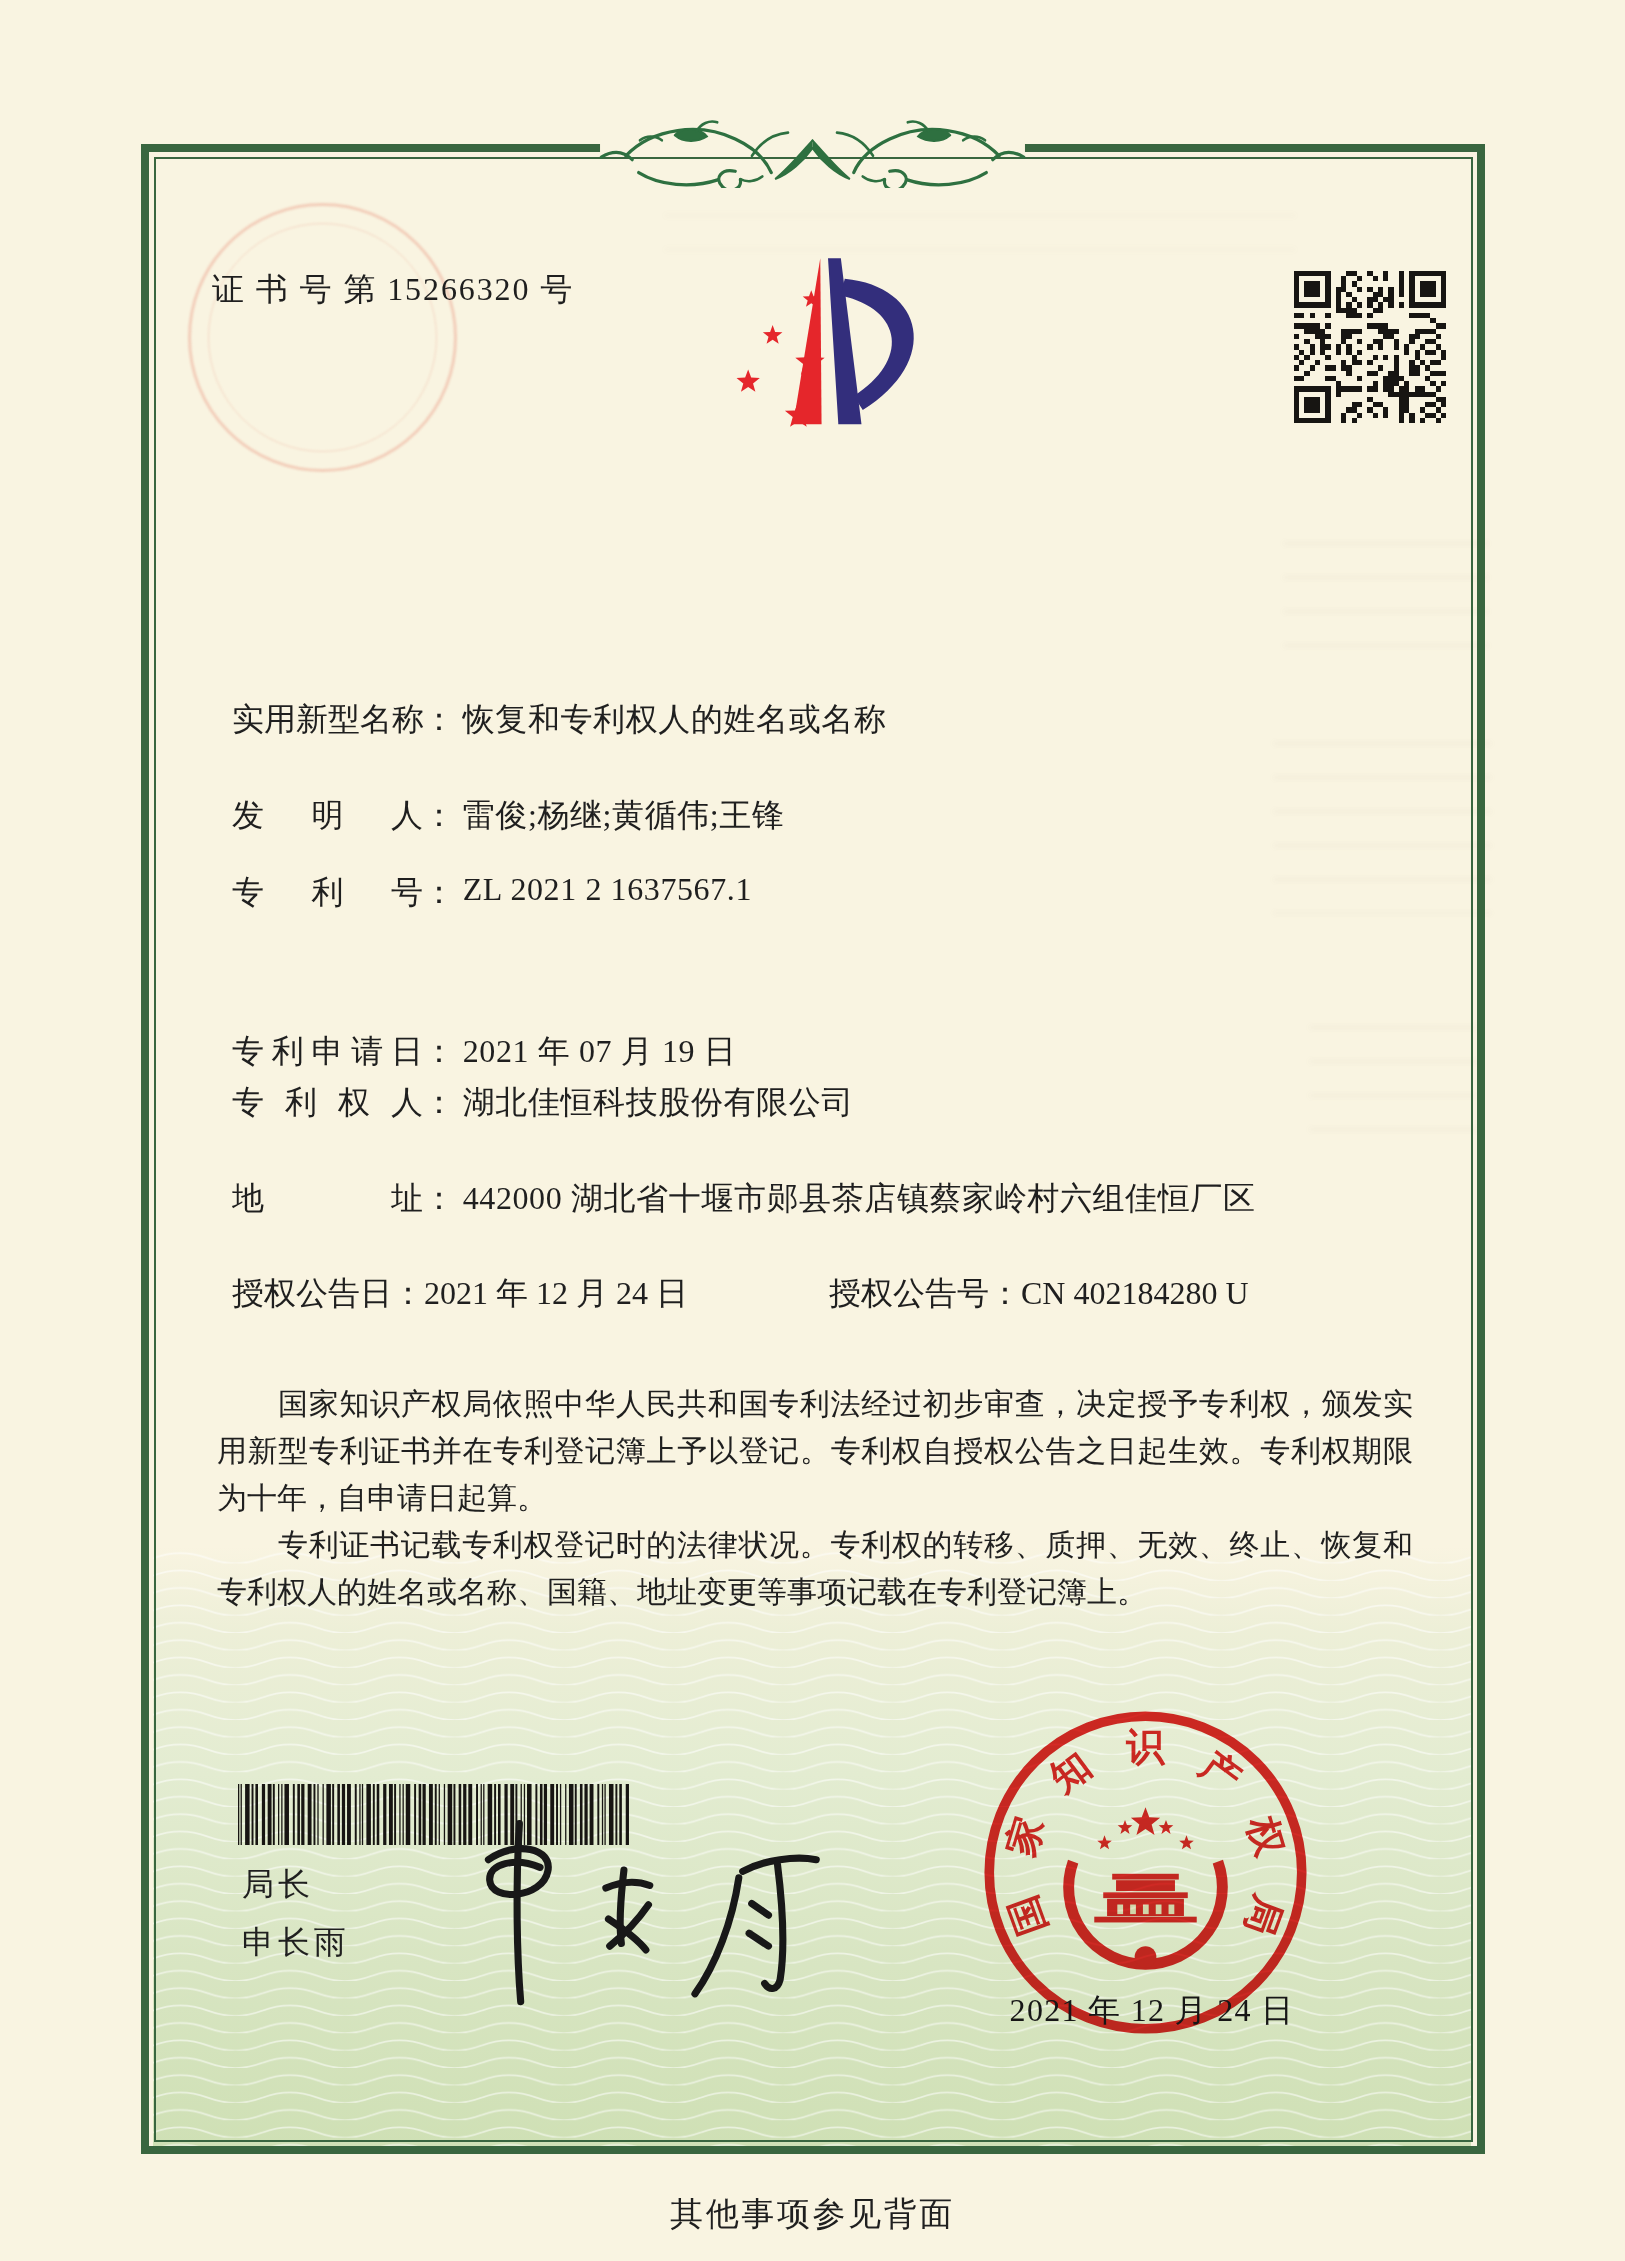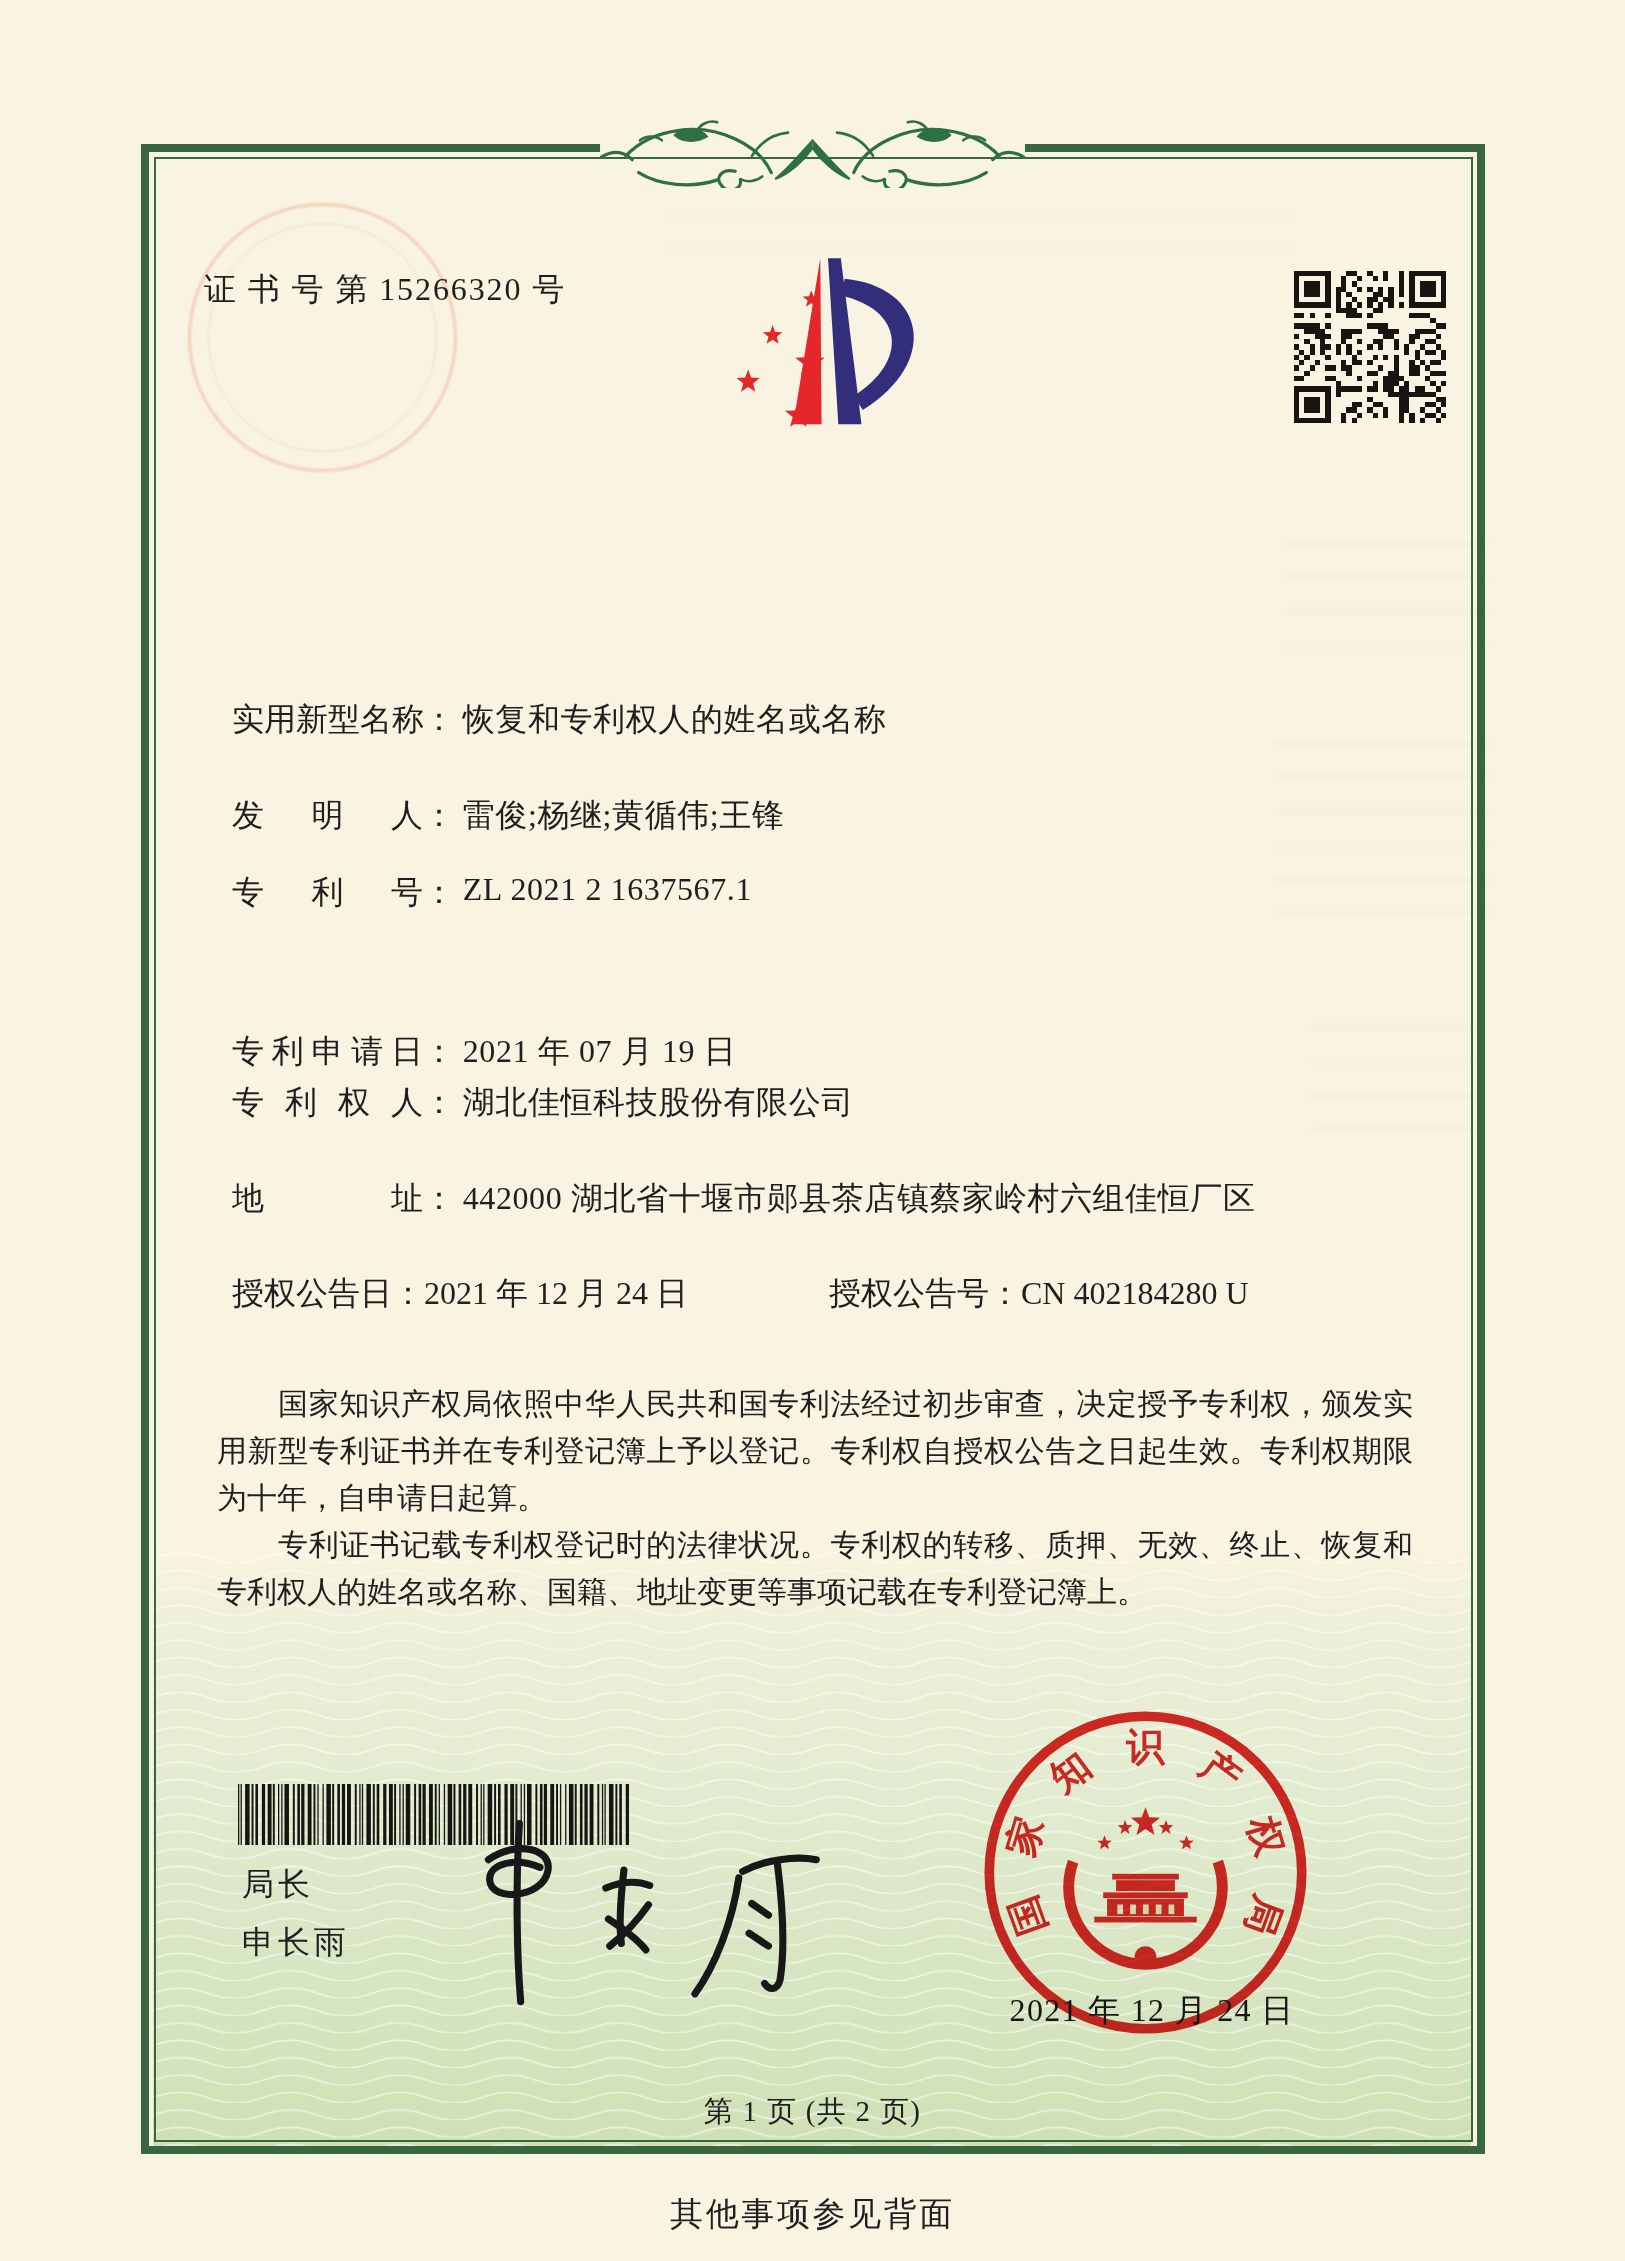--- a/index.html
+++ b/index.html
@@ -20,21 +20,21 @@
   .green-zone svg{position:absolute; inset:0;}
   
   .bleed{position:absolute; z-index:0; opacity:.6;
     background:repeating-linear-gradient(180deg, rgba(150,140,110,.07) 0 5.2px, rgba(0,0,0,0) 5.2px 34px);
     filter:blur(2.6px);}
   .bleed.b1{left:1283px; top:541px;  width:206px; height:110px;}
   .bleed.b2{left:1273px; top:741px; width:219px; height:174px;}
   .bleed.b3{left:1309px; top:1025px; width:168px; height:122px;}
   .bleed.b4{left:664px; top:213px;  width:632px;  height:58px; opacity:.35;}
   
-  .cert-no{position:absolute; left:204px; top:268px; font-size:32px; letter-spacing:1.9px; z-index:5;}
+  .cert-no{position:absolute; left:212px; top:268px; font-size:32px; letter-spacing:1.9px; z-index:5;}
   .faint-stamp{position:absolute; left:188px; top:203px; width:263px; height:263px; border-radius:50%;
     border:3.2px solid rgba(228,120,95,.30); z-index:4; filter:blur(1.3px);}
   .faint-stamp::after{content:""; position:absolute; inset:17px; border-radius:50%;
     border:1.9px solid rgba(228,120,95,.22);}
   .logo{position:absolute; left:708px; top:253px; width:240px; height:188px; z-index:5;}
   .qr{position:absolute; left:1294px; top:271px; width:152px; height:152px; z-index:5;}
   .title{position:absolute; left:0; right:0; top:511px; text-align:center; z-index:5;
     font-size:85px; font-weight:bold; letter-spacing:19.3px; text-indent:19.3px; color:#111;}
   
   .frieze{position:absolute; left:590px; top:94px; width:445px; height:94px; z-index:6;}
@@ -556,17 +556,16 @@
             <rect x="16" y="36" width="9" height="15"></rect>
           <rect x="36" y="36" width="9" height="15"></rect>
         </g>
         <rect x="-80" y="55" width="160" height="9"></rect>
         <circle cy="118" r="17"></circle>
       </g>
     </g>
   </svg>
   <div class="seal-date">2021 年 12 月 24 日</div>
 
-  <div class="page-info">第 1 页 (共 2 页)</div>
   <div class="back-note">其他事项参见背面</div>
 
 </div>
 
 
 </body></html>

